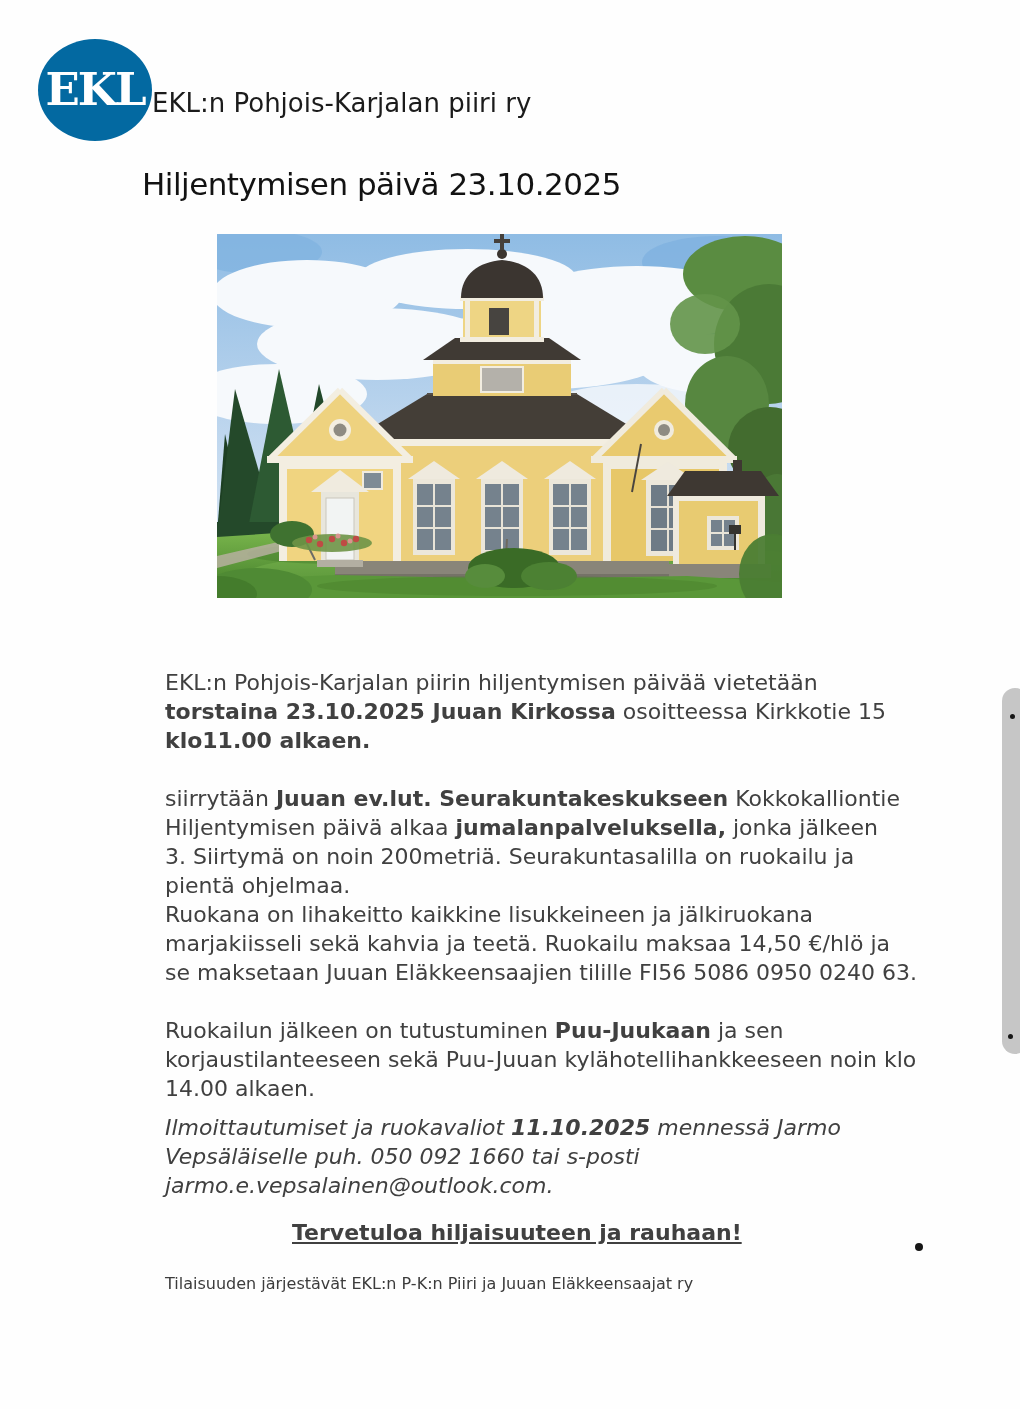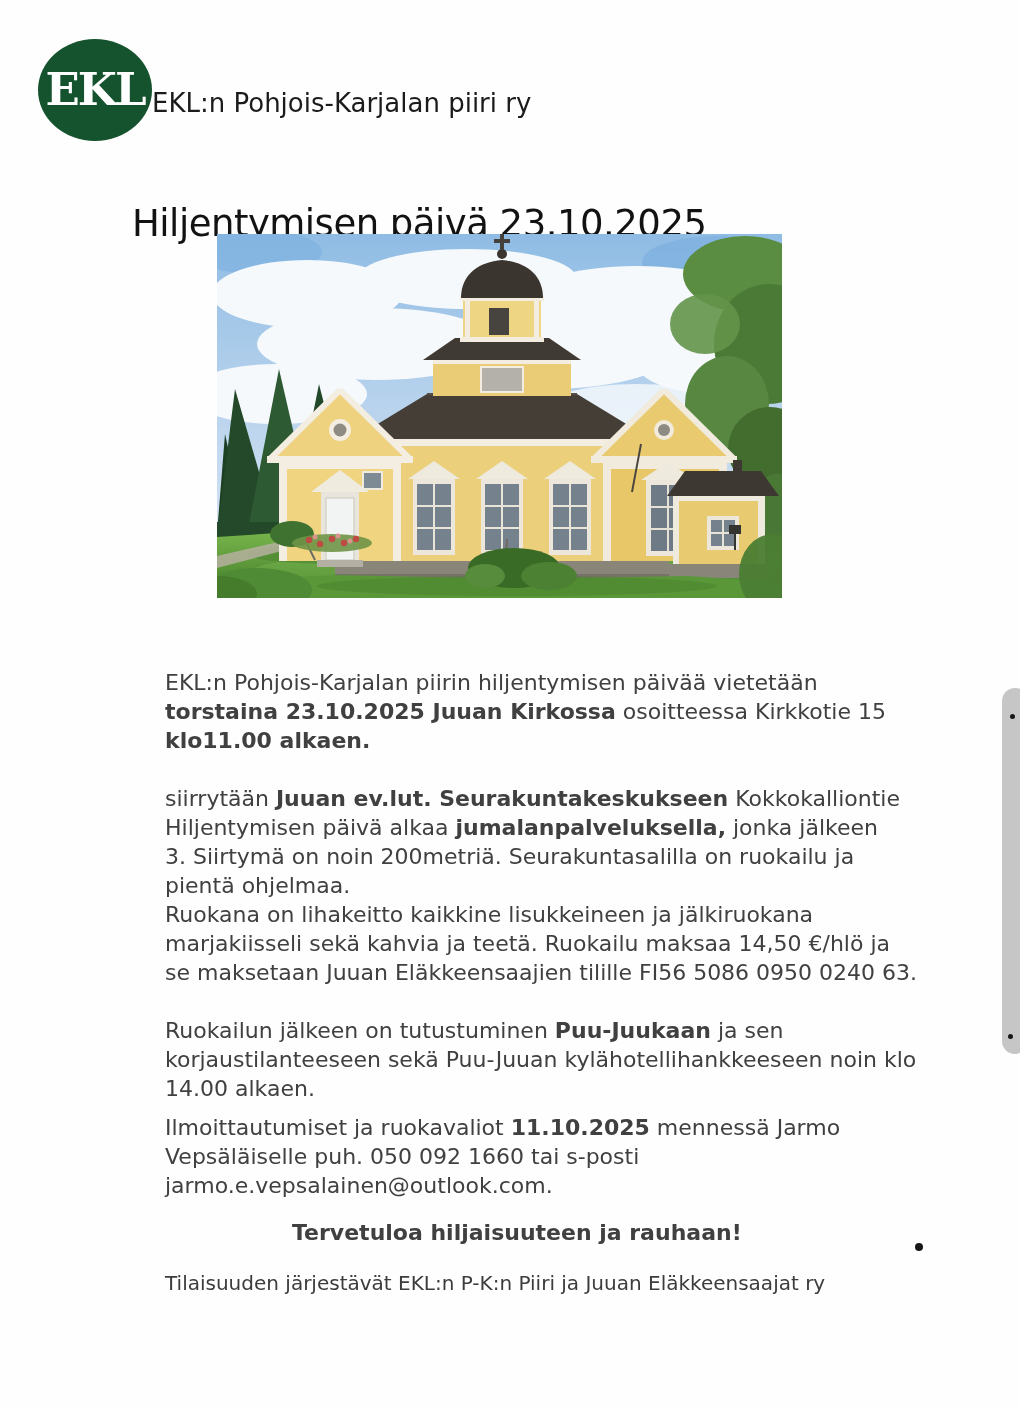--- a/index.html
+++ b/index.html
@@ -19,58 +19,58 @@
   .logo-text{
     font-family:"DejaVu Serif","Liberation Serif",serif;
     font-weight:700;font-size:45px;color:#ffffff;letter-spacing:-2px;
     transform:translateY(-1px);
   }
   .org-name{
     position:absolute;left:152px;top:88px;
     font-size:26px;color:#1b1b1b;white-space:nowrap;
   }
   .page-title{
-    position:absolute;left:132px;top:158px;
-    font-size:37px;line-height:52px;color:#121212;
-    letter-spacing:-0.5px;white-space:nowrap;margin-top:40px;
+    position:absolute;left:142px;top:158px;
+    font-size:31px;line-height:52px;color:#121212;
+    letter-spacing:-0.5px;white-space:nowrap;
   }
   
   .photo{
     position:absolute;left:217px;top:234px;width:565px;height:364px;
     overflow:hidden;
   }
   .photo svg{display:block;}
   
   .body-text{
     position:absolute;left:165px;top:668px;width:840px;
   }
   .para{margin:0 0 29px 0;font-size:22px;line-height:29px;color:#404040;}
   .para .line{white-space:nowrap;}
   .para .b{font-weight:700;}
   .para:nth-child(3){margin-bottom:10px;}
-  .para:nth-child(4){margin-bottom:18px;}
+  .para:nth-child(4){margin-bottom:18px;font-style:italic;}
   .para.welcome{padding-left:127px;margin-bottom:22px;}
-  .para.welcome .line span{font-weight:700;}
-  .para.footer{font-size:20px;color:#3c3c3c;margin-bottom:16px;}
+  .para.welcome .line span{font-weight:700;text-decoration:underline;}
+  .para.footer{font-size:16px;color:#3c3c3c;margin-bottom:16px;}
   
   .scroll-thumb{
     position:absolute;left:1002px;top:688px;width:26px;height:366px;
     border-radius:13px;background:#c6c6c6;
   }
   .speck{position:absolute;border-radius:50%;background:#161616;}
   .speck.s1{left:1010px;top:714px;width:5px;height:5px;}
   .speck.s2{left:1008px;top:1034px;width:5px;height:5px;}
   .speck.s3{left:915px;top:1243px;width:8px;height:8px;}
 </style>
 </head>
 <body>
 
 <div class="page">
 
-  <div class="logo" id="logo" style="background: #14532d;">
+  <div class="logo" id="logo" style="background: #0369a1;">
     <span class="logo-text">EKL</span>
   </div>
 
   <div class="org-name">EKL:n Pohjois-Karjalan piiri ry</div>
 
   <div class="page-title">Hiljentymisen päivä 23.10.2025</div>
 
   <div class="photo">
     <svg viewBox="0 0 565 364" width="565" height="364" xmlns="http://www.w3.org/2000/svg">
       <defs>

